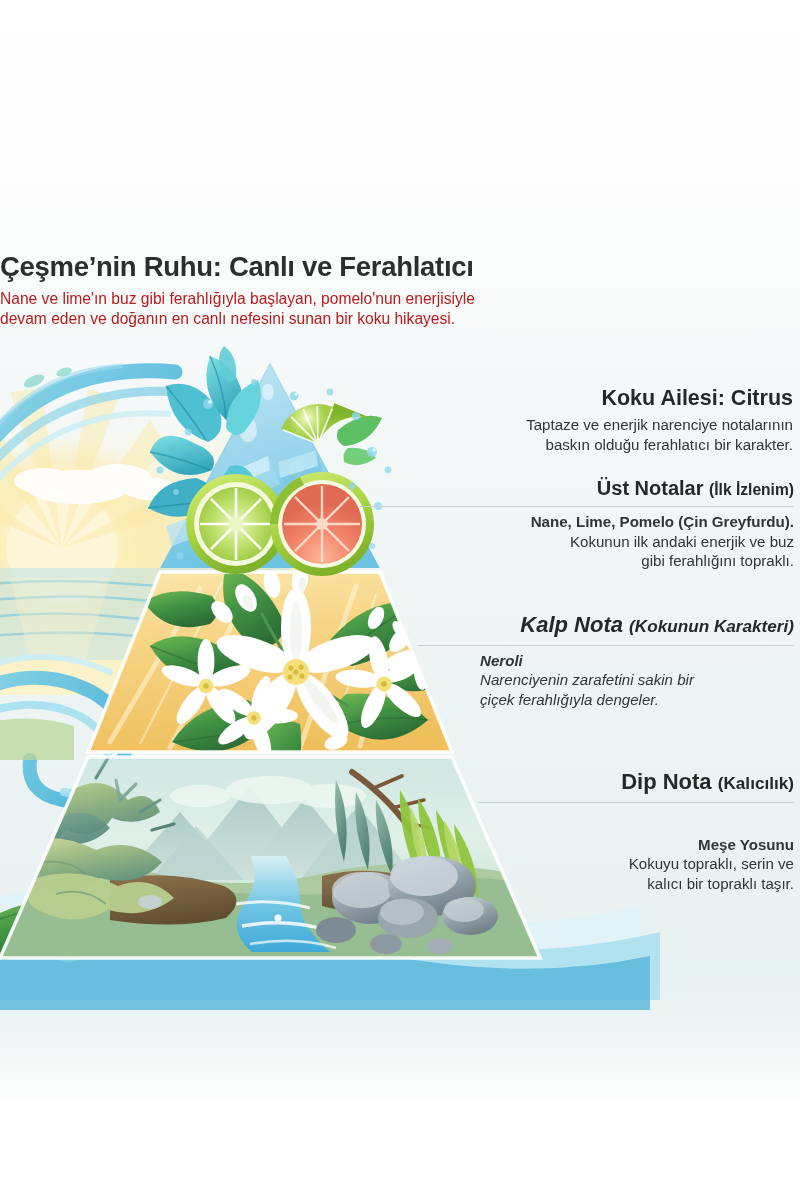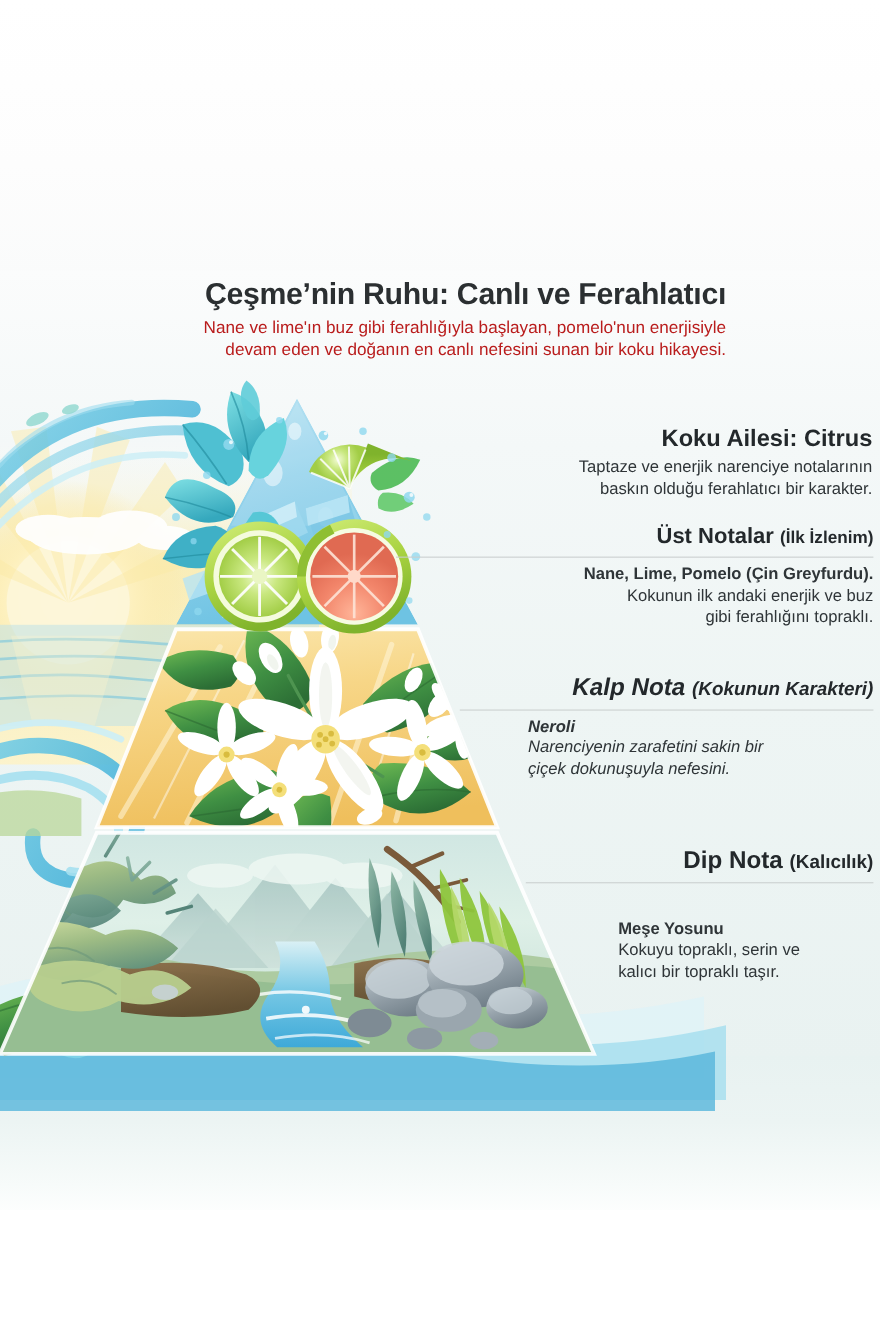--- a/index.html
+++ b/index.html
@@ -14,21 +14,21 @@
   .bg-band{position:absolute;left:0;width:800px;pointer-events:none;}
   #band-top{top:0;height:250px;background:linear-gradient(180deg,#ffffff 0%,#fdfdfd 60%,#fafbfb 100%);}
   #band-mid{top:246px;height:720px;background:linear-gradient(180deg,#fbfcfc 0%,#f4f8f8 22%,#eef5f4 55%,#e9f2f1 100%);}
   #band-low{top:960px;height:150px;background:linear-gradient(180deg,#e8f2f1 0%,#ecf4f3 40%,#f7fbfa 78%,#ffffff 100%);}
   #band-bot{top:1100px;height:100px;background:#ffffff;}
 
   
   #art{position:absolute;left:0;top:0;width:800px;height:1200px;}
 
   
-  #headblock{position:absolute;left:0;top:252px;width:660px;text-align:right;}
+  #headblock{position:absolute;left:0;top:252px;width:660px;text-align:left;}
   #title{
     font-size:27.5px;font-weight:700;color:#2b2f31;letter-spacing:-0.3px;
     line-height:1.12;margin:0 0 6px 0;white-space:nowrap;
   }
   #subtitle{
     font-size:15.6px;font-weight:400;color:#b91c1c;line-height:1.32;margin:0;
   }
 
   .info{position:absolute;}
   .info .hd{
@@ -54,21 +54,21 @@
   
   #b-heart{left:418px;top:613px;width:376px;text-align:right;font-style:italic;}
   #b-heart .hd{font-size:22px;}
   #b-heart .rule{margin-top:7px;}
   #b-heart .body{text-align:left;padding-left:62px;}
 
   
   #b-base{left:478px;top:770px;width:316px;text-align:right;}
   #b-base .hd{font-size:22px;}
   #b-base .rule{margin-top:7px;}
-  #b-base .body{text-align:left;padding-left:84px;margin-top:32px;}
+  #b-base .body{text-align:right;padding-left:84px;margin-top:32px;}
 
   .small-paren{font-size:0.78em;font-weight:700;}
 </style>
 </head>
 <body>
 
 <div id="stage">
 
   <div class="bg-band" id="band-top"></div>
   <div class="bg-band" id="band-mid"></div>
@@ -637,21 +637,21 @@
 
   <div class="info" id="b-heart">
     <p class="hd">
       <span>Kalp Nota</span>
       <span class="small-paren">(Kokunun Karakteri)</span>
     </p>
     <div class="rule"></div>
     <div class="body">
       <b>Neroli</b><br>
       <span>Narenciyenin zarafetini sakin bir</span><br>
-      <span>çiçek dokunuşuyla nefesini.</span>
+      <span>çiçek ferahlığıyla dengeler.</span>
     </div>
   </div>
 
   <div class="info" id="b-base">
     <p class="hd">
       <span>Dip Nota</span>
       <span class="small-paren">(Kalıcılık)</span>
     </p>
     <div class="rule"></div>
     <div class="body">

